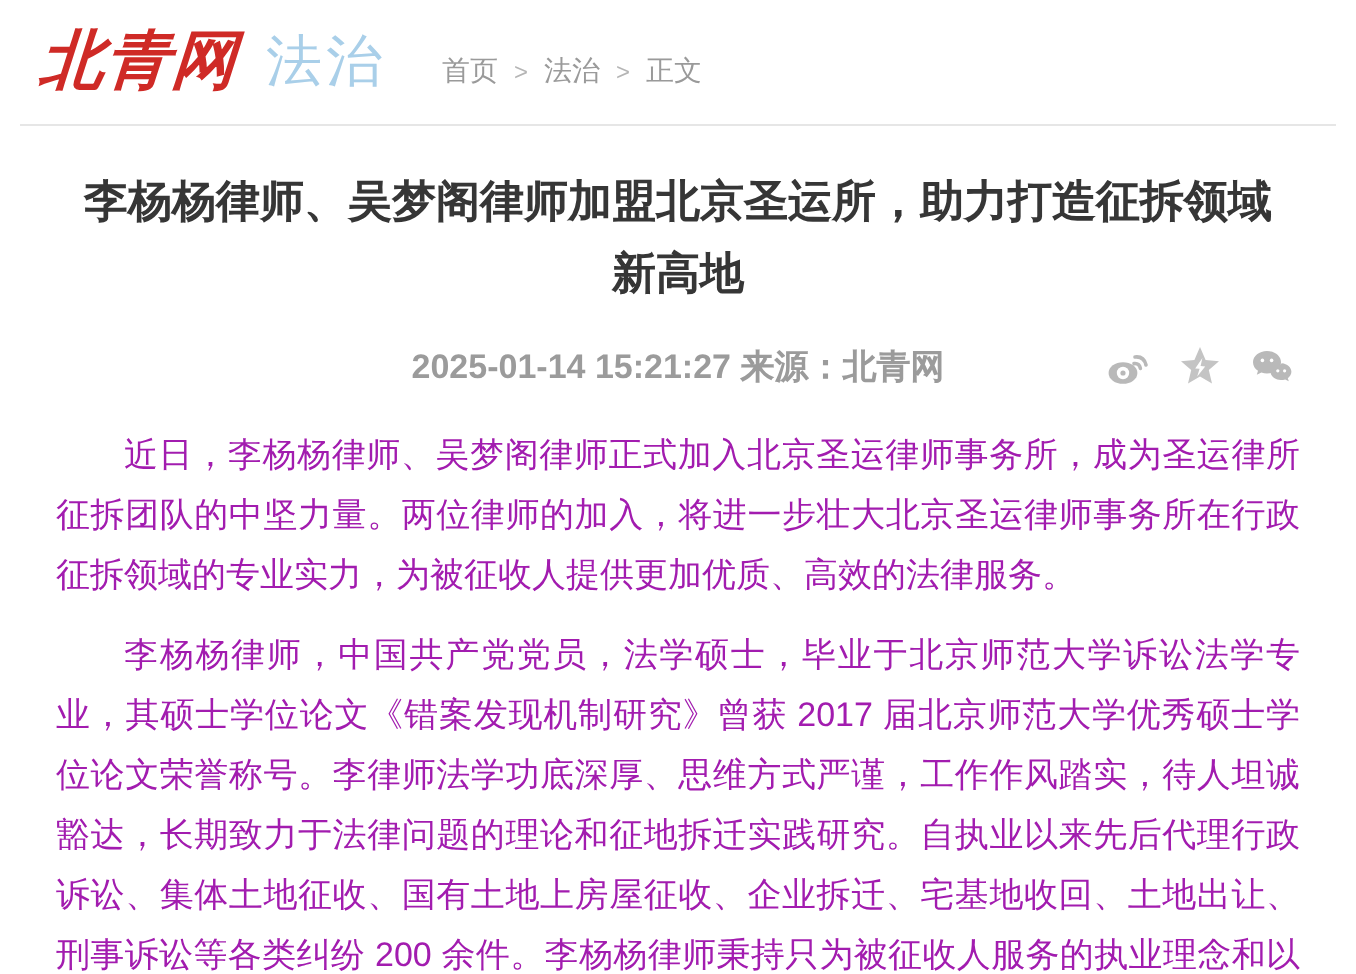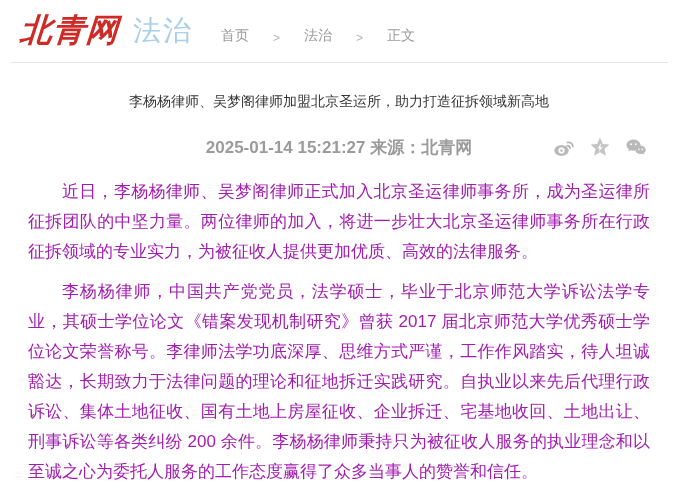--- a/index.html
+++ b/index.html
@@ -34,36 +34,36 @@
     margin-left: 14px;
     letter-spacing: 2px;
     cursor: pointer;
   }
   .breadcrumb {
     margin-left: 28px;
     margin-top: 10px;
     font-size: 14px;
     color: #9a9a9a;
     display: flex;
-    align-items: flex-end;
-    gap: 24px;
+    align-items: center;
+    gap: 8px;
   }
   .breadcrumb .crumb { cursor: pointer; }
   .breadcrumb .sep { color: #b5b5b5; font-size: 12px; }
 
   
   .article {
     margin: 0 10px;
     border-top: 1px solid #e6e6e6;
     padding: 20px 18px 0 18px;
   }
   .article-title {
-    font-size: 14px;
+    font-size: 22px;
     line-height: 36px;
-    font-weight: normal;
+    font-weight: bold;
     color: #363636;
     text-align: center;
     max-width: 610px;
     margin: 0 auto;
   }
   .meta-row {
     position: relative;
     height: 34px;
     margin-top: 14px;
     margin-bottom: 6px;

